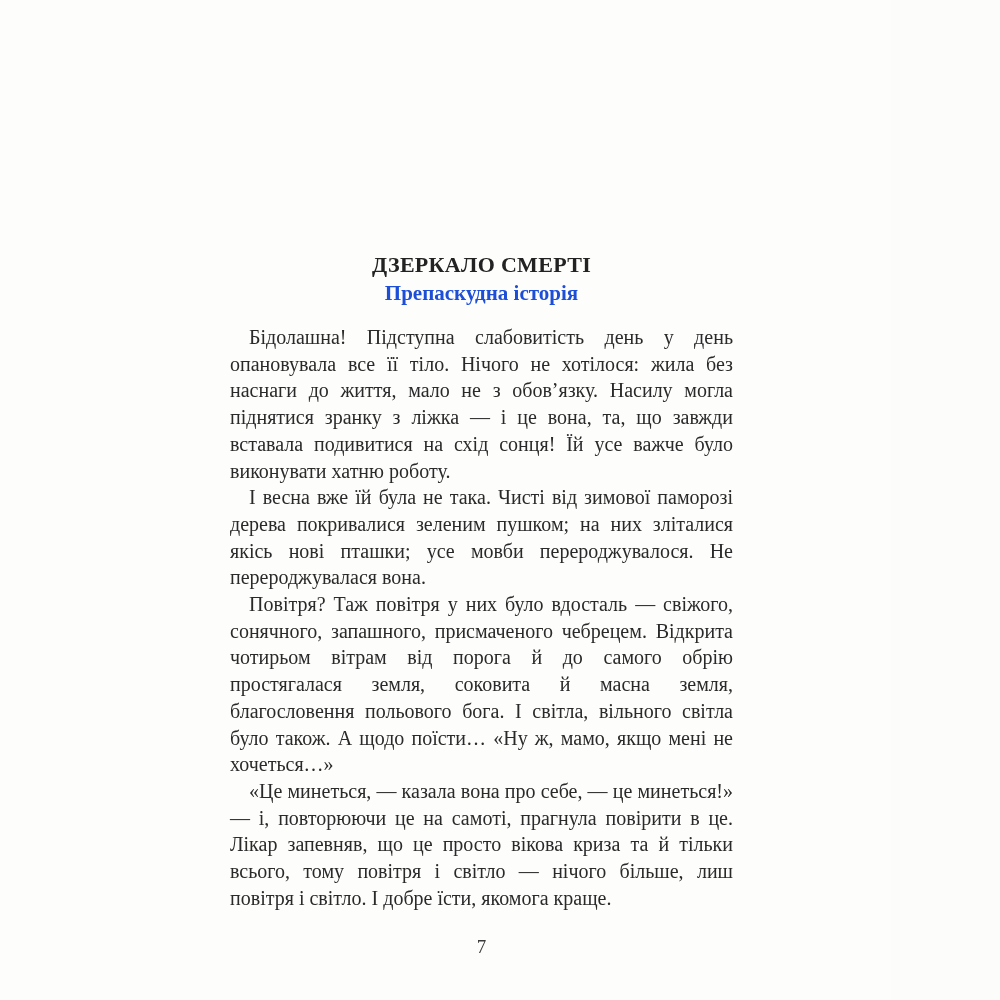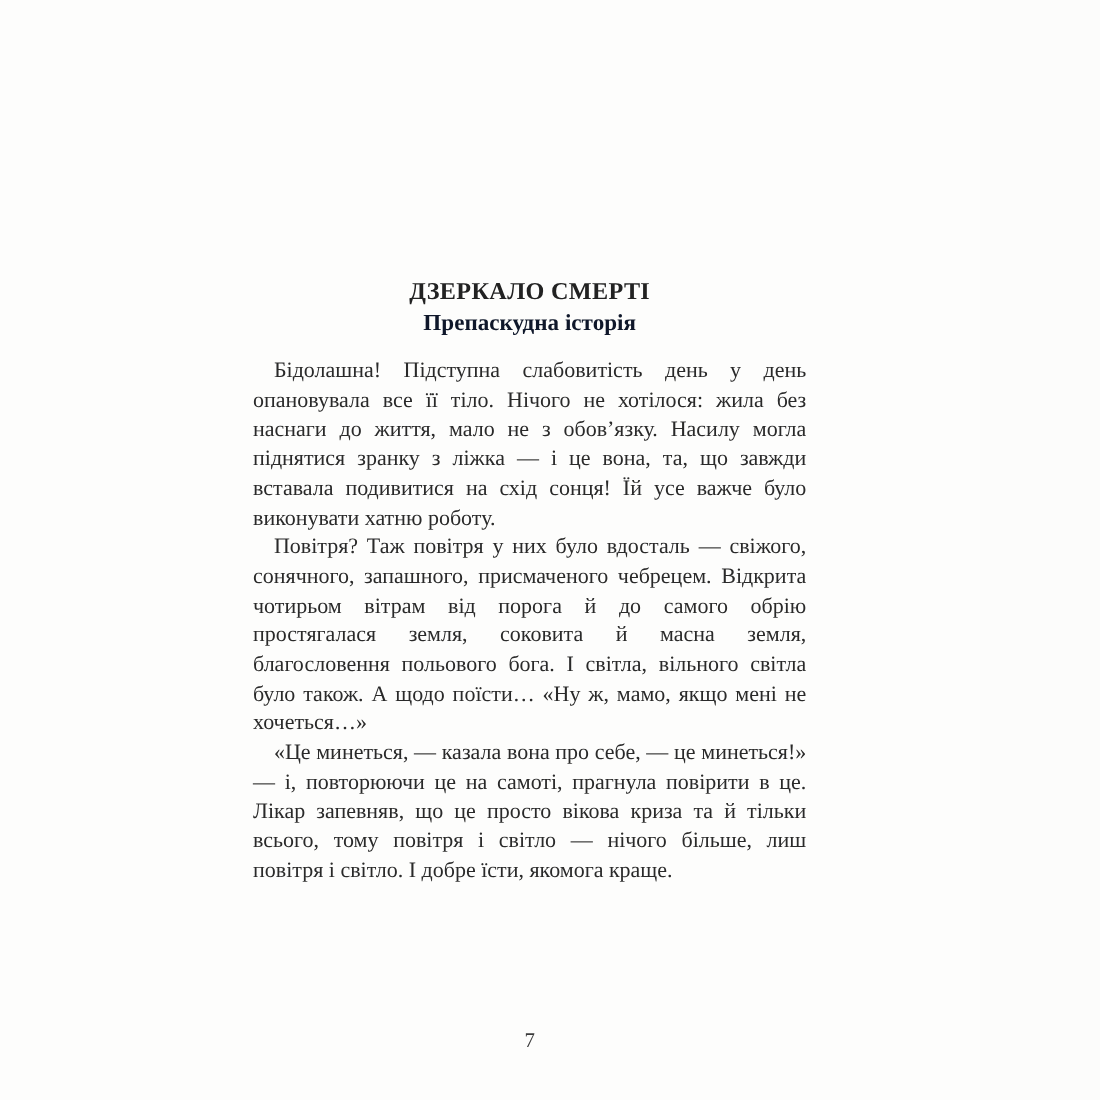--- a/index.html
+++ b/index.html
@@ -32,21 +32,21 @@
     font-size: 22px;
     line-height: 29px;
     letter-spacing: 0.3px;
     color: #222;
   }
   .subtitle {
     text-align: center;
     font-weight: 700;
     font-size: 21px;
     line-height: 29px;
-    color: #0f172a;
+    color: #1d4ed8;
   }
   .body-text {
     margin-top: 16px;
   }
   .body-text p {
     margin: 0;
     font-size: 20px;
     line-height: 26.7px;
     text-align: justify;
     text-indent: 19px;
@@ -64,18 +64,19 @@
 </style>
 </head>
 <body>
 
 <div class="page">
   <div class="content">
     <div class="title">ДЗЕРКАЛО СМЕРТІ</div>
     <div class="subtitle">Препаскудна історія</div>
     <div class="body-text">
       <p>Бідолашна! Підступна слабовитість день у день опановувала все її тіло. Нічого не хотілося: жила без наснаги до життя, мало не з обов’язку. Насилу могла піднятися зранку з ліжка — і це вона, та, що завжди вставала подивитися на схід сонця! Їй усе важче було виконувати хатню роботу.</p>
+      <p>І весна вже їй була не така. Чисті від зимової паморозі дерева покривалися зеленим пушком; на них зліталися якісь нові пташки; усе мовби перероджувалося. Не перероджувалася вона.</p>
       <p>Повітря? Таж повітря у них було вдосталь — свіжого, сонячного, запашного, присмаченого чебрецем. Відкрита чотирьом вітрам від порога й до самого обрію простягалася земля, соковита й масна земля, благословення польового бога. І світла, вільного світла було також. А щодо поїсти… «Ну ж, мамо, якщо мені не хочеться…»</p>
       <p>«Це минеться, — казала вона про себе, — це минеться!» — і, повторюючи це на самоті, прагнула повірити в це. Лікар запевняв, що це просто вікова криза та й тільки всього, тому повітря і світло — нічого більше, лиш повітря і світло. І добре їсти, якомога краще.</p>
     </div>
   </div>
   <div class="page-number">7</div>
 </div>
 
 </body></html>

